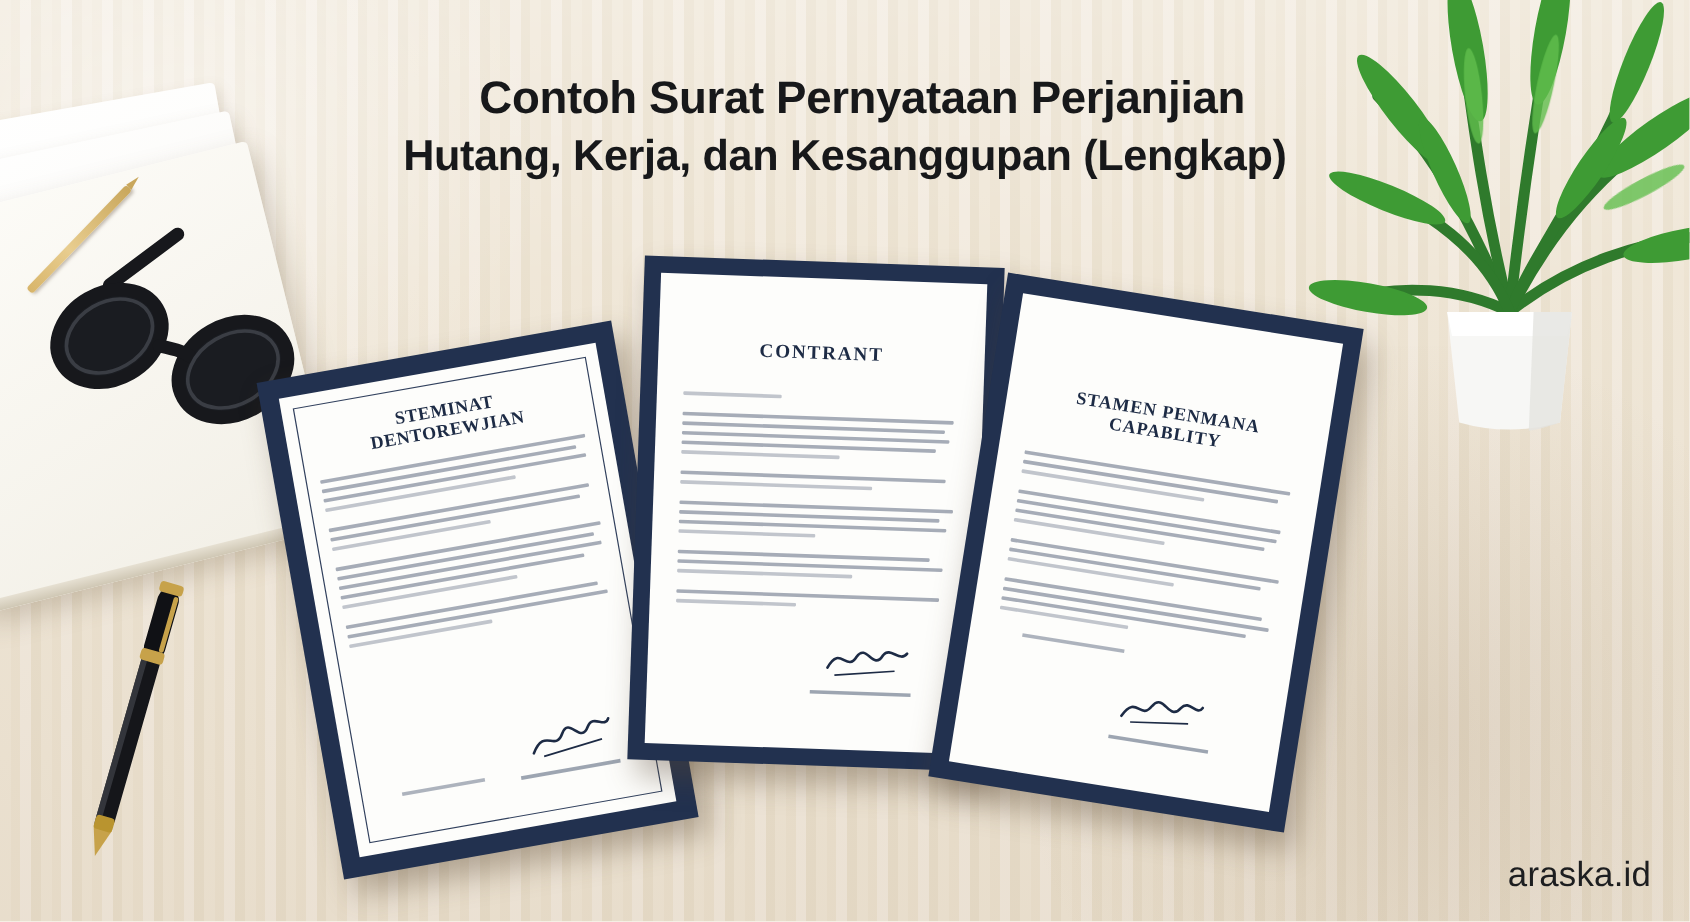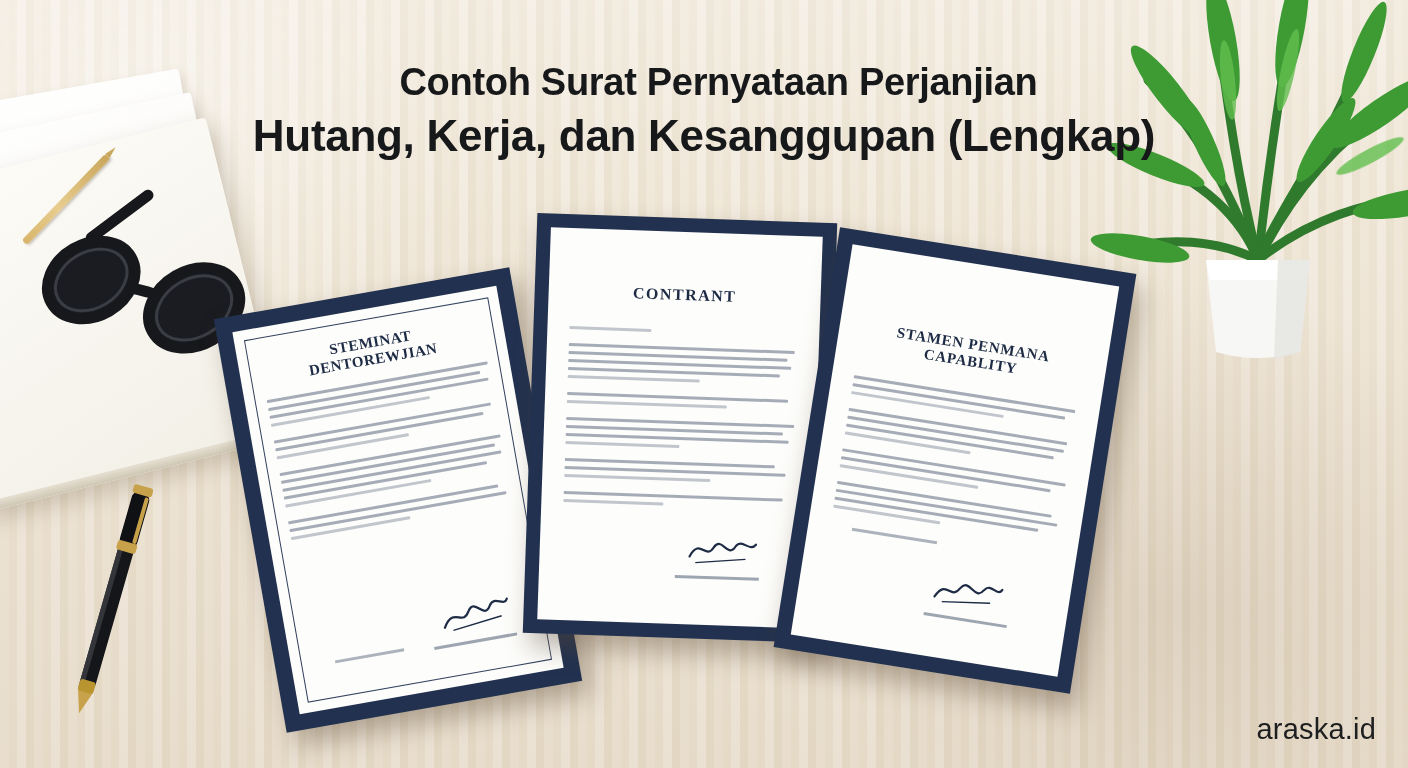--- a/index.html
+++ b/index.html
@@ -238,21 +238,21 @@
     font-weight: bold;
     pointer-events: none;
   }
   .headline .l1 {
     font-size: 38px;
     line-height: 1.28;
     letter-spacing: -0.3px;
     margin-left: 29px;
   }
   .headline .l2 {
-    font-size: 44px;
+    font-size: 36px;
     line-height: 1.3;
     letter-spacing: -0.3px;
   }
 
   
   .watermark {
     position: absolute;
     right: 32px;
     bottom: 22px;
     font-size: 29px;

